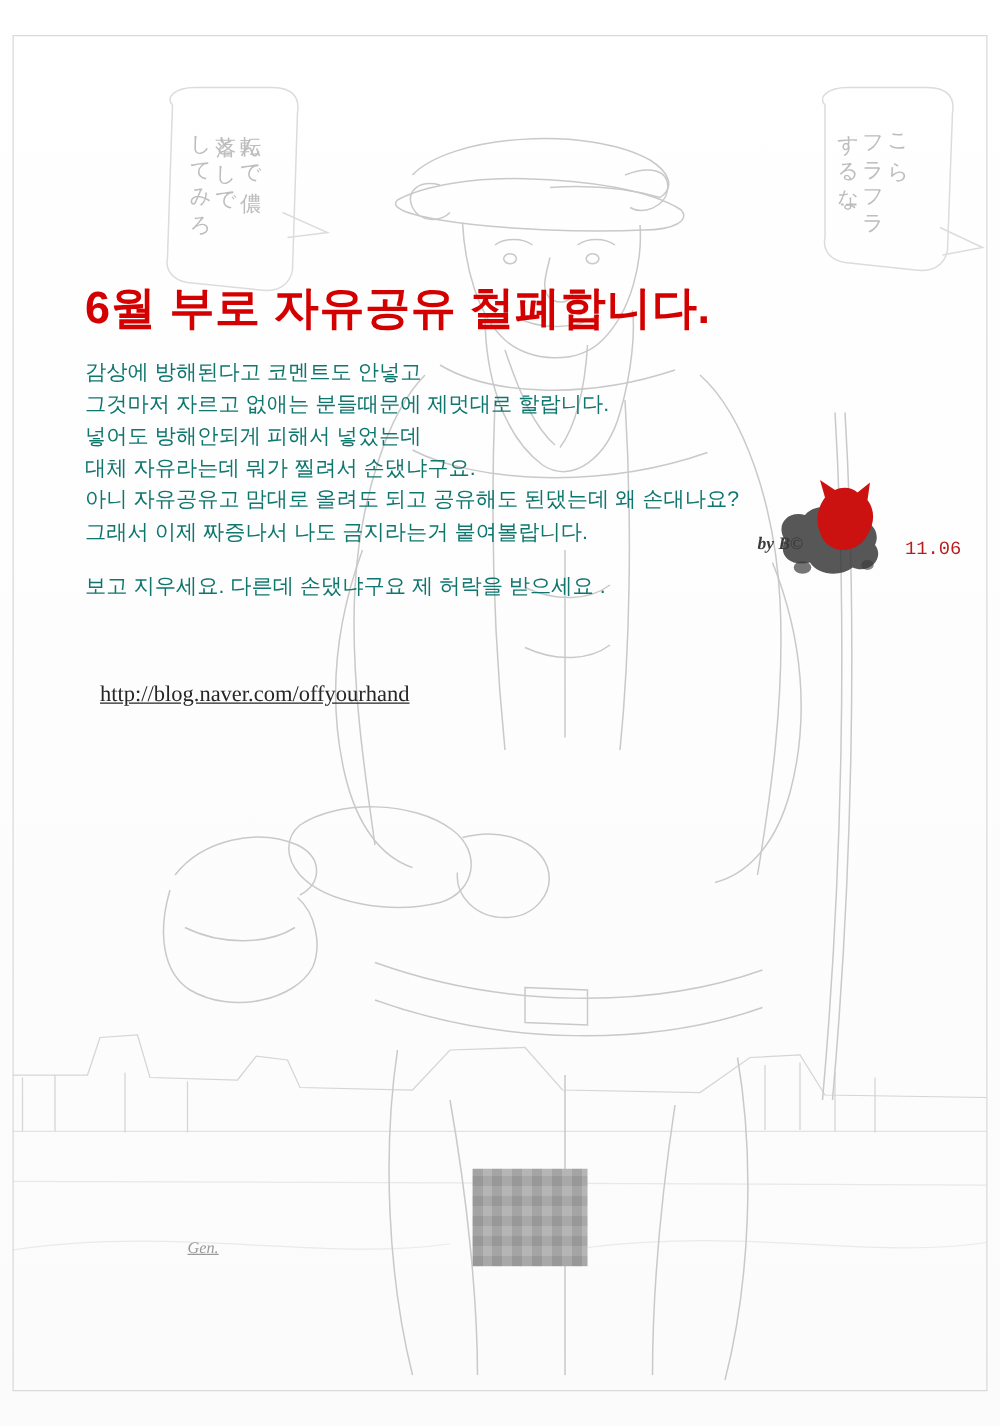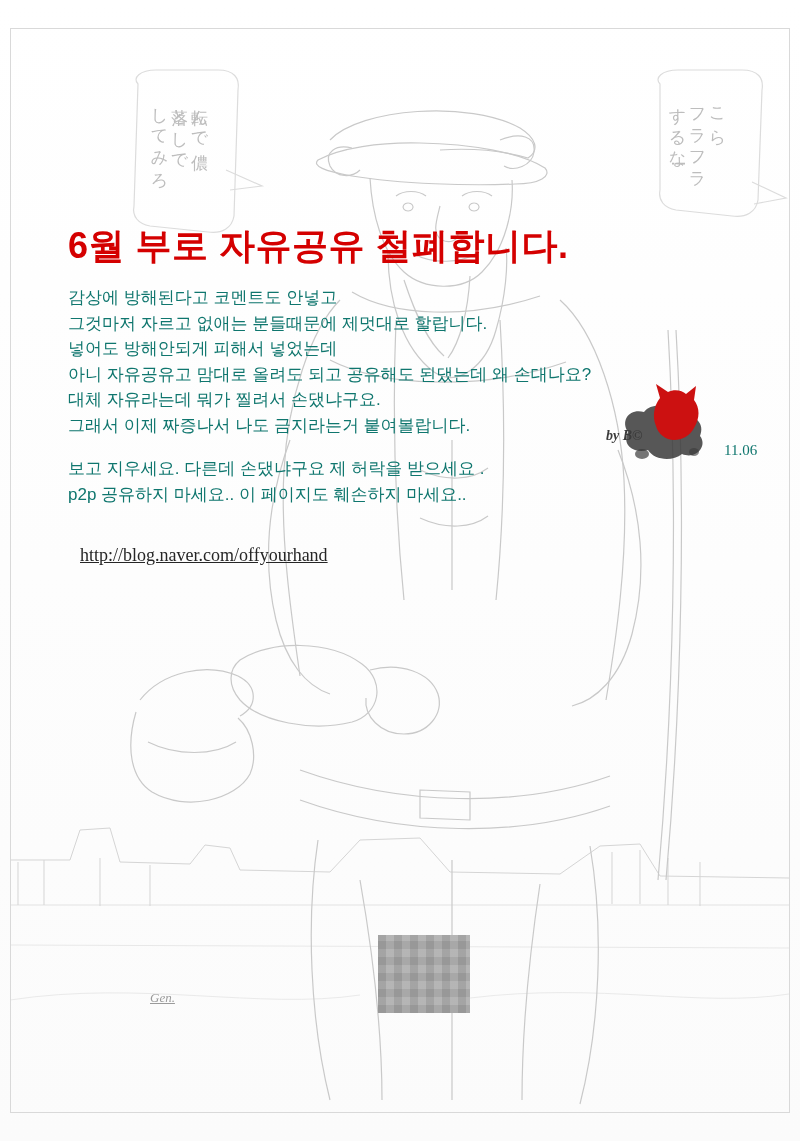--- a/index.html
+++ b/index.html
@@ -103,24 +103,24 @@
     top: 46px;
     font-family: "Liberation Serif", serif;
     font-style: italic;
     font-size: 14px;
     color: #3b3b3b;
     font-weight: bold;
   }
   .stamp-date {
     position: absolute;
     left: 124px;
-    top: 60px;
-    font-family: Liberation Serif, serif;
+    top: 49px;
+    font-family: Liberation Mono, monospace;
     font-size: 15px;
-    color: #0f766e;
+    color: #b91c1c;
   }
 
   
   .bubble-text {
     position: absolute;
     writing-mode: vertical-rl;
     font-family: "DejaVu Sans", sans-serif;
     color: #bdbdbd;
     font-size: 17px;
     line-height: 20px;
@@ -254,26 +254,25 @@
 
   <div class="censor-bar"></div>
   <div class="artist-sig">Gen.</div>
 
   <div class="notice-title">6월 부로 자유공유 철폐합니다.</div>
 
   <div class="body-block">
     <div class="body-line">감상에 방해된다고 코멘트도 안넣고</div>
     <div class="body-line">그것마저 자르고 없애는 분들때문에 제멋대로 할랍니다.</div>
     <div class="body-line">넣어도 방해안되게 피해서 넣었는데</div>
+    <div class="body-line">대체 자유라는데 뭐가 찔려서 손댔냐구요.</div>
     <div class="body-line">아니 자유공유고 맘대로 올려도 되고 공유해도 된댔는데 왜 손대나요?</div>
-    <div class="body-line">대체 자유라는데 뭐가 찔려서 손댔냐구요.</div>
     <div class="body-line">그래서 이제 짜증나서 나도 금지라는거 붙여볼랍니다.</div>
     <div class="para-gap"></div>
     <div class="body-line">보고 지우세요. 다른데 손댔냐구요 제 허락을 받으세요 .</div>
-    <div class="body-line">p2p 공유하지 마세요.. 이 페이지도 훼손하지 마세요..</div>
   </div>
 
   <a class="url-line" href="#">http://blog.naver.com/offyourhand</a>
 
   <div class="stamp">
     <svg class="stamp-blot" viewBox="0 0 96 60">
       <path d="M12 30 C 4 18, 14 6, 28 10 C 36 0, 56 2, 60 14 C 76 10, 90 20, 84 34 C 92 44, 80 58, 66 52 C 56 60, 38 58, 32 48 C 16 52, 6 42, 12 30 Z" fill="#3a3a3a" opacity="0.85"></path>
       <ellipse cx="26" cy="52" rx="7" ry="5" fill="#3a3a3a" opacity="0.7"></ellipse>
       <ellipse cx="78" cy="50" rx="5" ry="4" fill="#3a3a3a" opacity="0.6"></ellipse>
     </svg>

